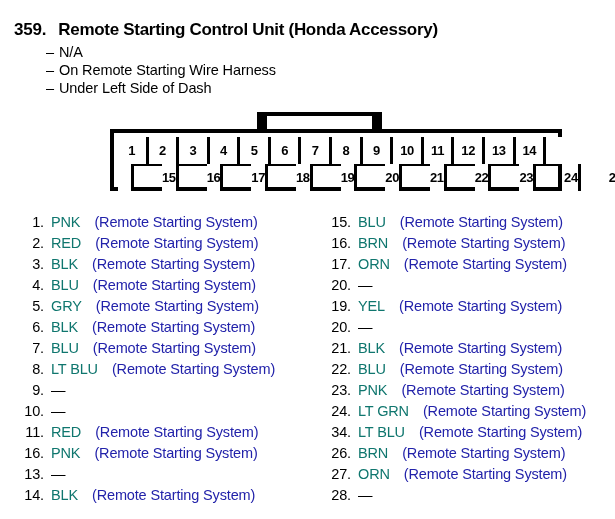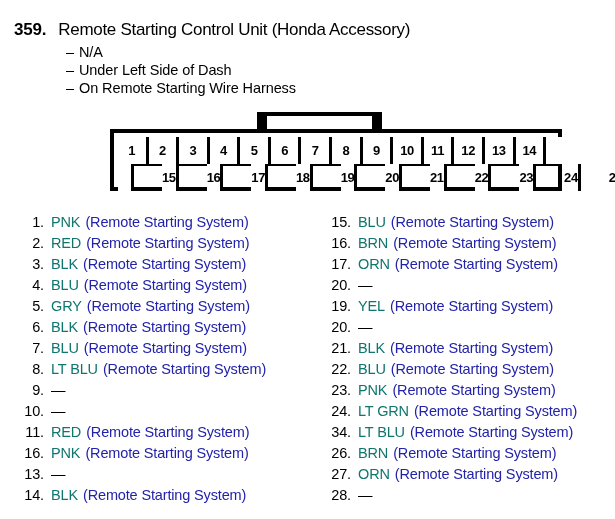--- a/index.html
+++ b/index.html
@@ -29,33 +29,33 @@
     align-items: baseline;
     padding: 20px 0 0 14px;
   }
   #connector-number {
     font-size: 17px;
     font-weight: bold;
     letter-spacing: -0.2px;
   }
   #connector-title {
     font-size: 17px;
-    font-weight: normal;
+    font-weight: bold;
     margin-left: 12px;
     letter-spacing: -0.3px;
   }
   #meta-list {
     margin: 3px 0 0 0;
     padding: 0;
     list-style: none;
   }
   #meta-list li {
     font-size: 14.5px;
     line-height: 18px;
-    padding-left: 66px;
+    padding-left: 46px;
     white-space: nowrap;
     letter-spacing: -0.1px;
   }
   .dash-bullet {
     display: inline-block;
     width: 13px;
   }
 
   
   #connector-wrap {
@@ -203,40 +203,40 @@
     width: 28px;
     text-align: right;
     flex: 0 0 28px;
     color: #000;
   }
   .pin-color {
     margin-left: 7px;
     color: #0f766e;
   }
   .pin-desc {
-    margin-left: 5px;
+    margin-left: 14px;
     color: #2222aa;
   }
   .pin-empty {
     margin-left: 7px;
     color: #000;
   }
 </style>
 </head>
 <body>
 
 <div id="header">
   <div id="title-row">
     <span id="connector-number">359.</span>
     <span id="connector-title">Remote Starting Control Unit (Honda Accessory)</span>
   </div>
   <ul id="meta-list">
       <li><span class="dash-bullet">–</span><span>N/A</span></li>
+      <li><span class="dash-bullet">–</span><span>On Remote Starting Wire Harness</span></li>
       <li><span class="dash-bullet">–</span><span>Under Left Side of Dash</span></li>
-      <li><span class="dash-bullet">–</span><span>On Remote Starting Wire Harness</span></li>
     </ul>
 </div>
 
 <div id="connector-wrap">
 
   <div id="tab">
     <div id="tab-bar"></div>
     <div id="tab-post-left"></div>
     <div id="tab-post-right"></div>
   </div>

